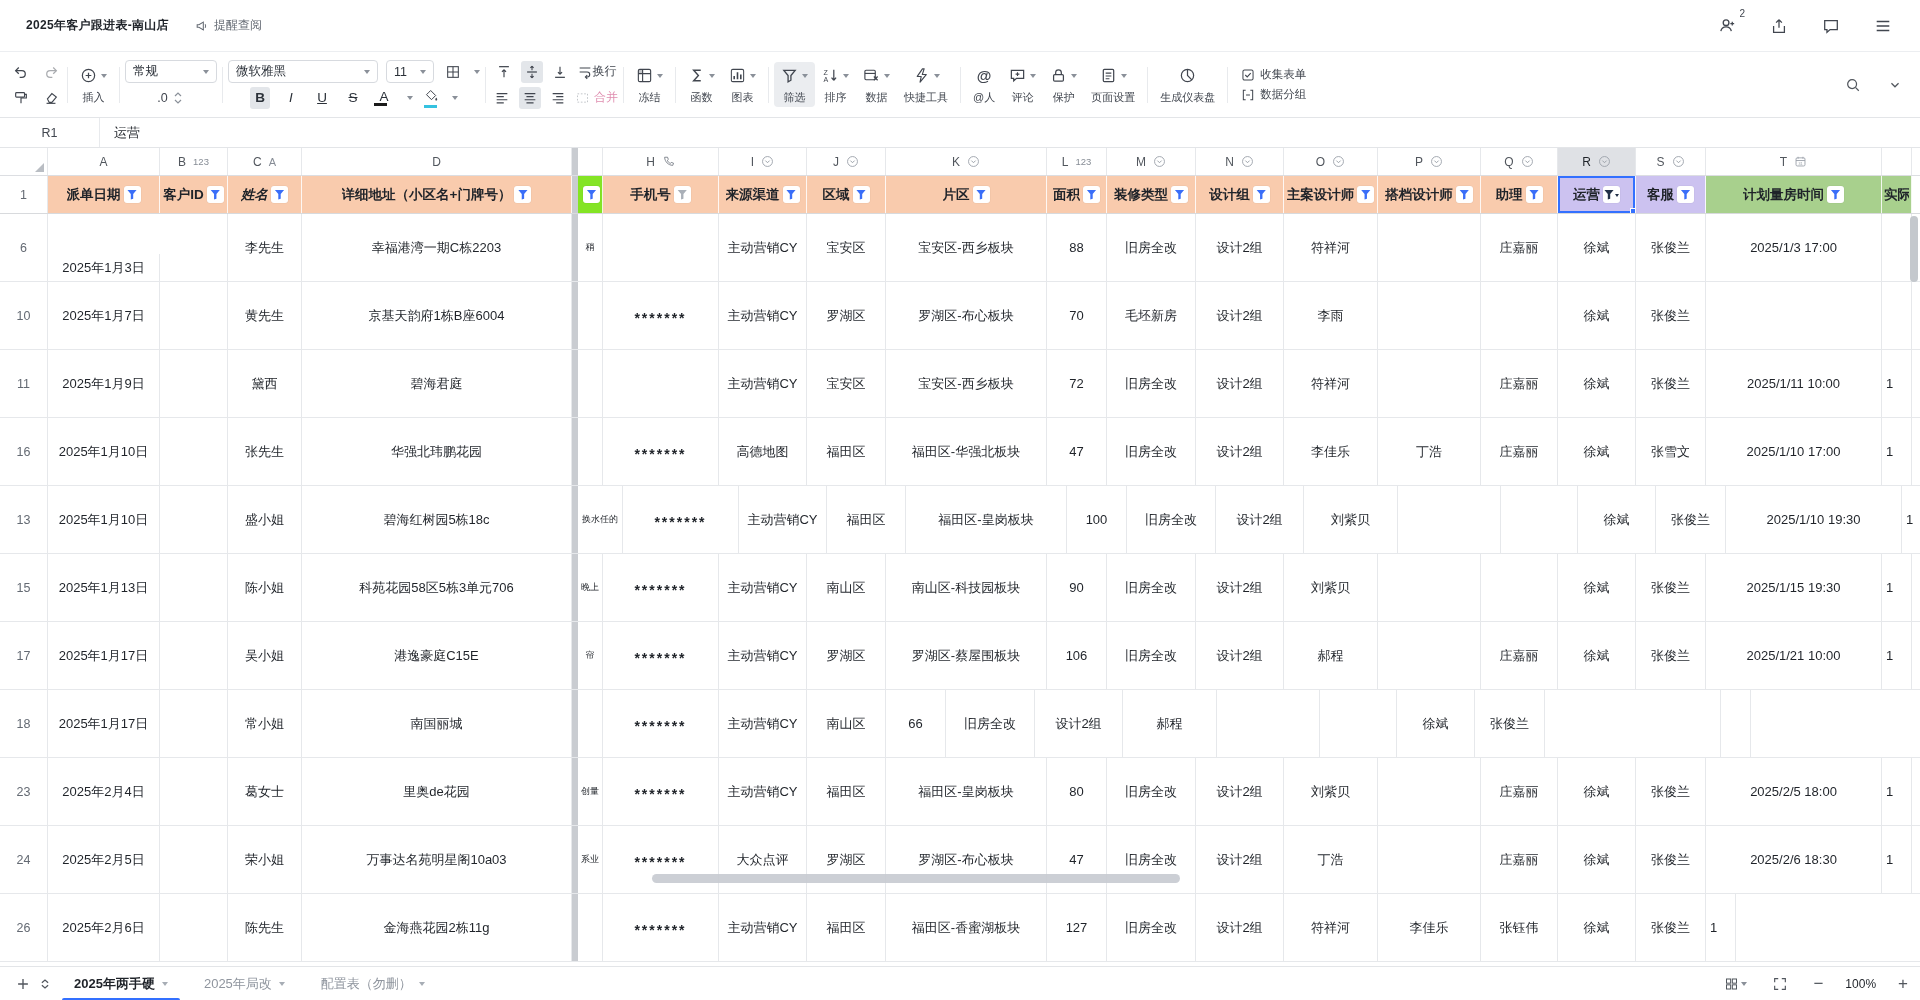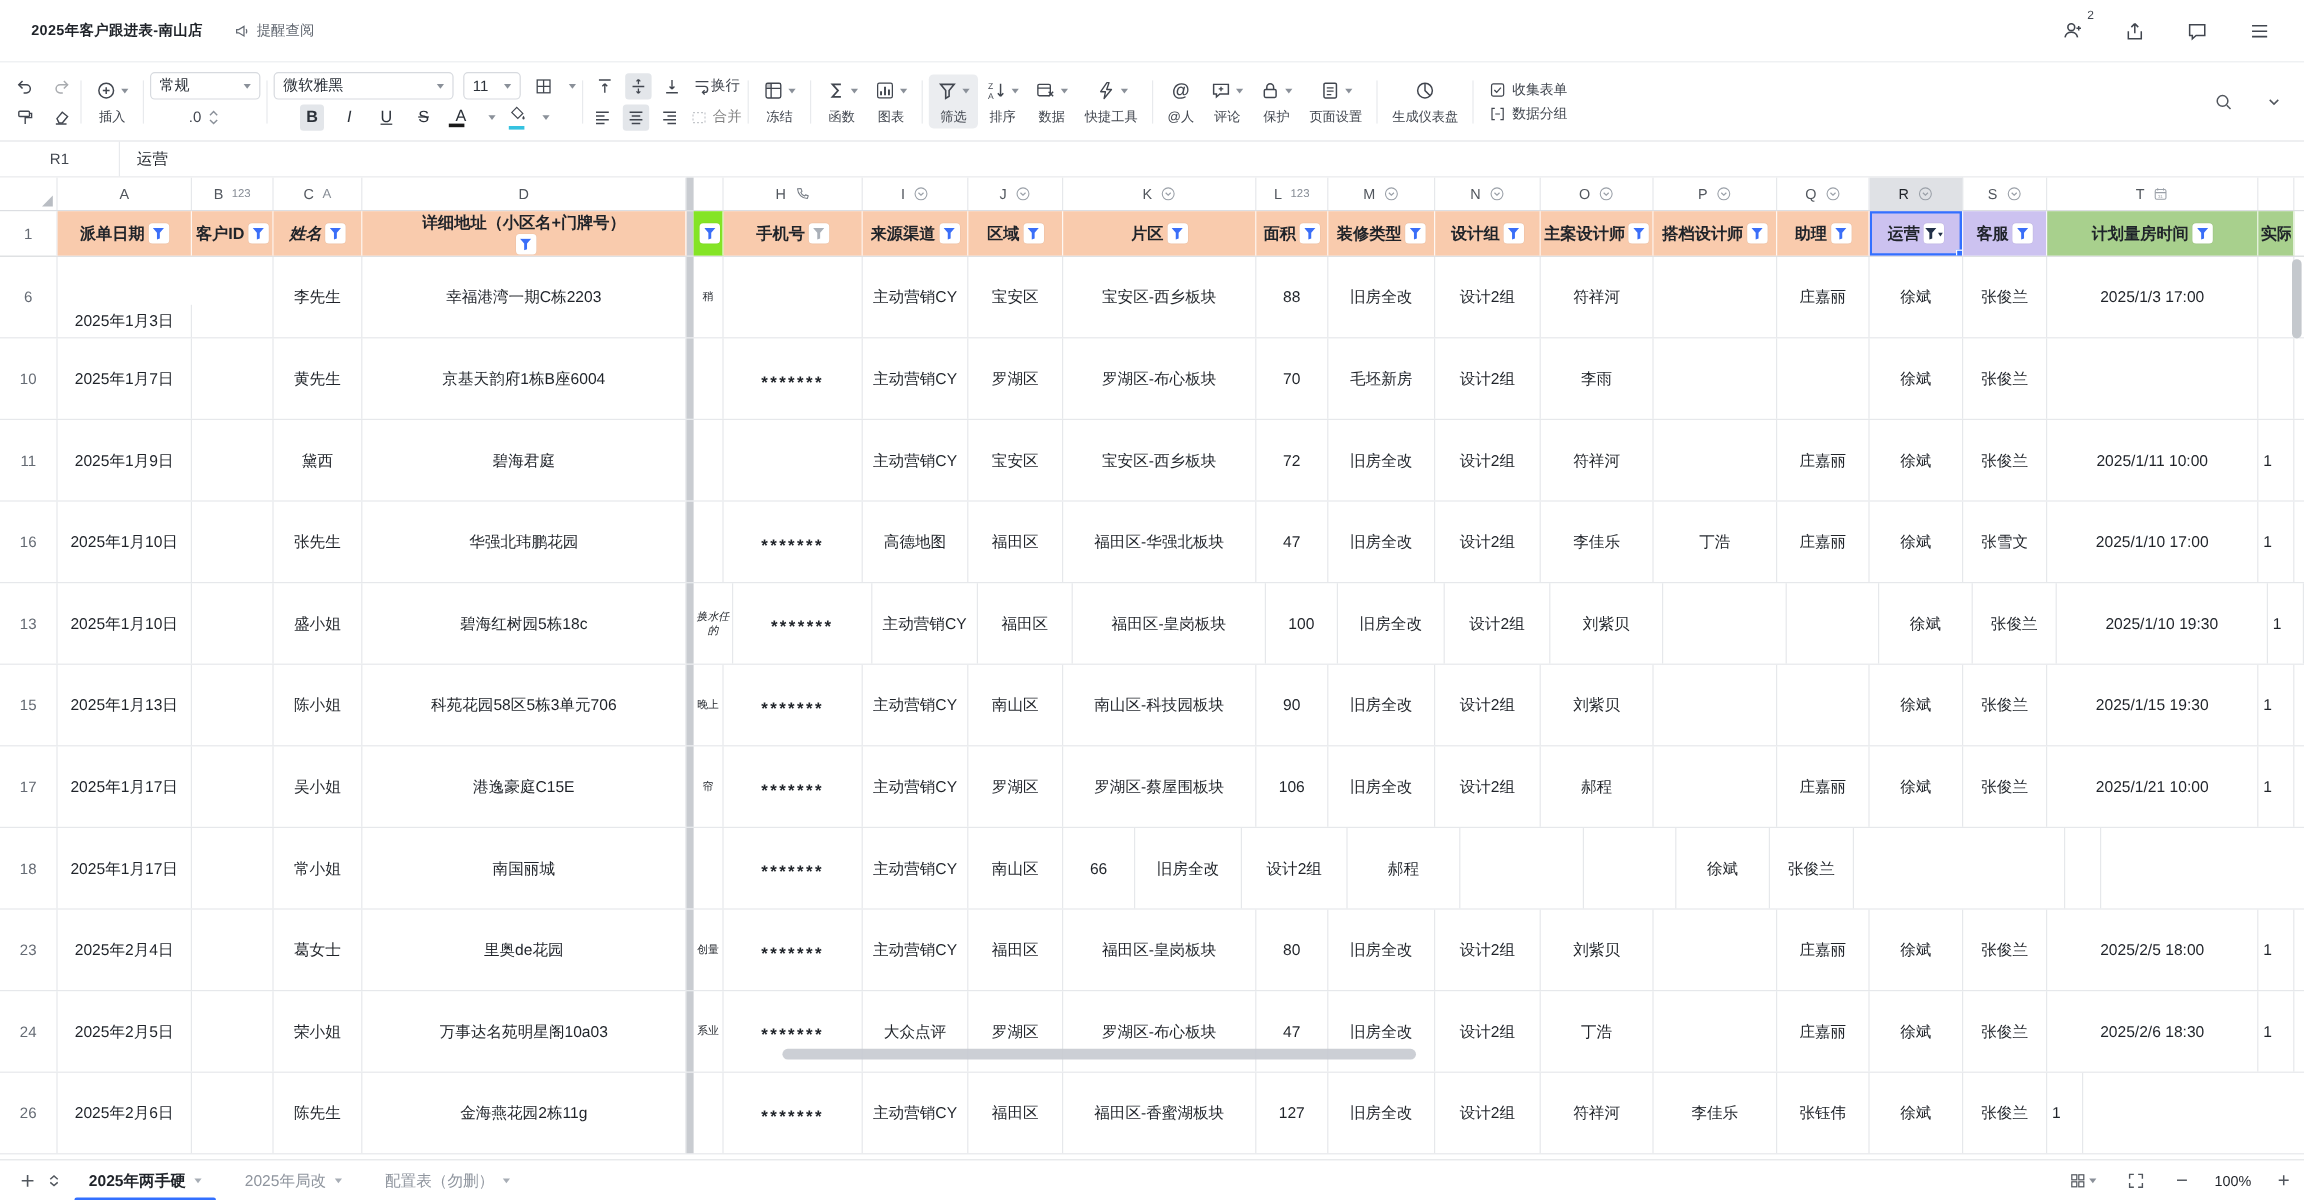--- a/index.html
+++ b/index.html
@@ -272,21 +272,21 @@
         </span>
       <span class="ibtn">
           <svg viewBox="0 0 18 18">
             <path d="M3 4h12M7 7.5h8M3 11h12M7 14.5h8" stroke="#41464f" stroke-width="1.3"></path>
           </svg>
         </span>
       <span class="ibtn" style="width:auto;gap:4px;opacity:.5">
         <svg viewBox="0 0 18 18" style="width:15px">
             <rect x="3" y="4" width="12" height="10" fill="none" stroke="#8a9099" stroke-width="1.2" stroke-dasharray="2 2"></rect>
           </svg>
-        <span class="tlabel" style="font-size:12px;color:#000000">合并</span>
+        <span class="tlabel" style="font-size:12px;color:#be185d">合并</span>
       </span>
     </div>
   </div>
   <div class="tdiv"></div>
 
   <div id="simple-groups" style="display:flex;align-items:center">
       <div class="tgroup simple">
         <div class="tbtn">
           <svg viewBox="0 0 18 18">
             <rect x="2.5" y="2.5" width="13" height="13" rx="1.5" fill="none" stroke="#41464f" stroke-width="1.2"></rect>
@@ -573,21 +573,21 @@
         <span class="fchip f-blue">
           <i class="funnel"></i>
         </span>
       </div>
       <div class="hcell bg-pink" style="width: 74px; font-style: italic;">
         <span class="hlabel">姓名</span>
         <span class="fchip f-blue">
           <i class="funnel"></i>
         </span>
       </div>
-      <div class="hcell bg-pink" style="width: 270px; flex-direction: column;">
+      <div class="hcell bg-pink" style="width: 270px;">
         <span class="hlabel">详细地址（小区名+门牌号）</span>
         <span class="fchip f-blue">
           <i class="funnel"></i>
         </span>
       </div>
       <div class="hid" style="width: 6px;"></div>
       <div class="hcell bg-lime" style="width: 25px;">
         <span class="hlabel"></span>
         <span class="fchip f-blue">
           <i class="funnel"></i>
@@ -774,21 +774,21 @@
         <div class="cell" style="width: 176px;">2025/1/10 17:00</div>
         <div class="cell clipL" style="width: 30px;">1</div>
       </div>
       <div class="trow">
         <div class="gcell">13</div>
         <div class="cell" style="width: 112px;">2025年1月10日</div>
         <div class="cell" style="width: 68px;"></div>
         <div class="cell" style="width: 74px;">盛小姐</div>
         <div class="cell" style="width: 270px;">碧海红树园5栋18c</div>
         <div class="hid" style="width: 6px;"></div>
-        <div class="cell frag" style="width: 33px; font-style: italic;">换水任的</div>
+        <div class="cell frag" style="width: 45px;">换水任的</div>
         <div class="cell" style="width: 116px;">
           <span class="mask">*******</span>
         </div>
         <div class="cell" style="width: 88px;">主动营销CY</div>
         <div class="cell" style="width: 79px;">福田区</div>
         <div class="cell" style="width: 161px;">福田区-皇岗板块</div>
         <div class="cell" style="width: 60px;">100</div>
         <div class="cell" style="width: 89px;">旧房全改</div>
         <div class="cell" style="width: 88px;">设计2组</div>
         <div class="cell" style="width: 94px;">刘紫贝</div>

